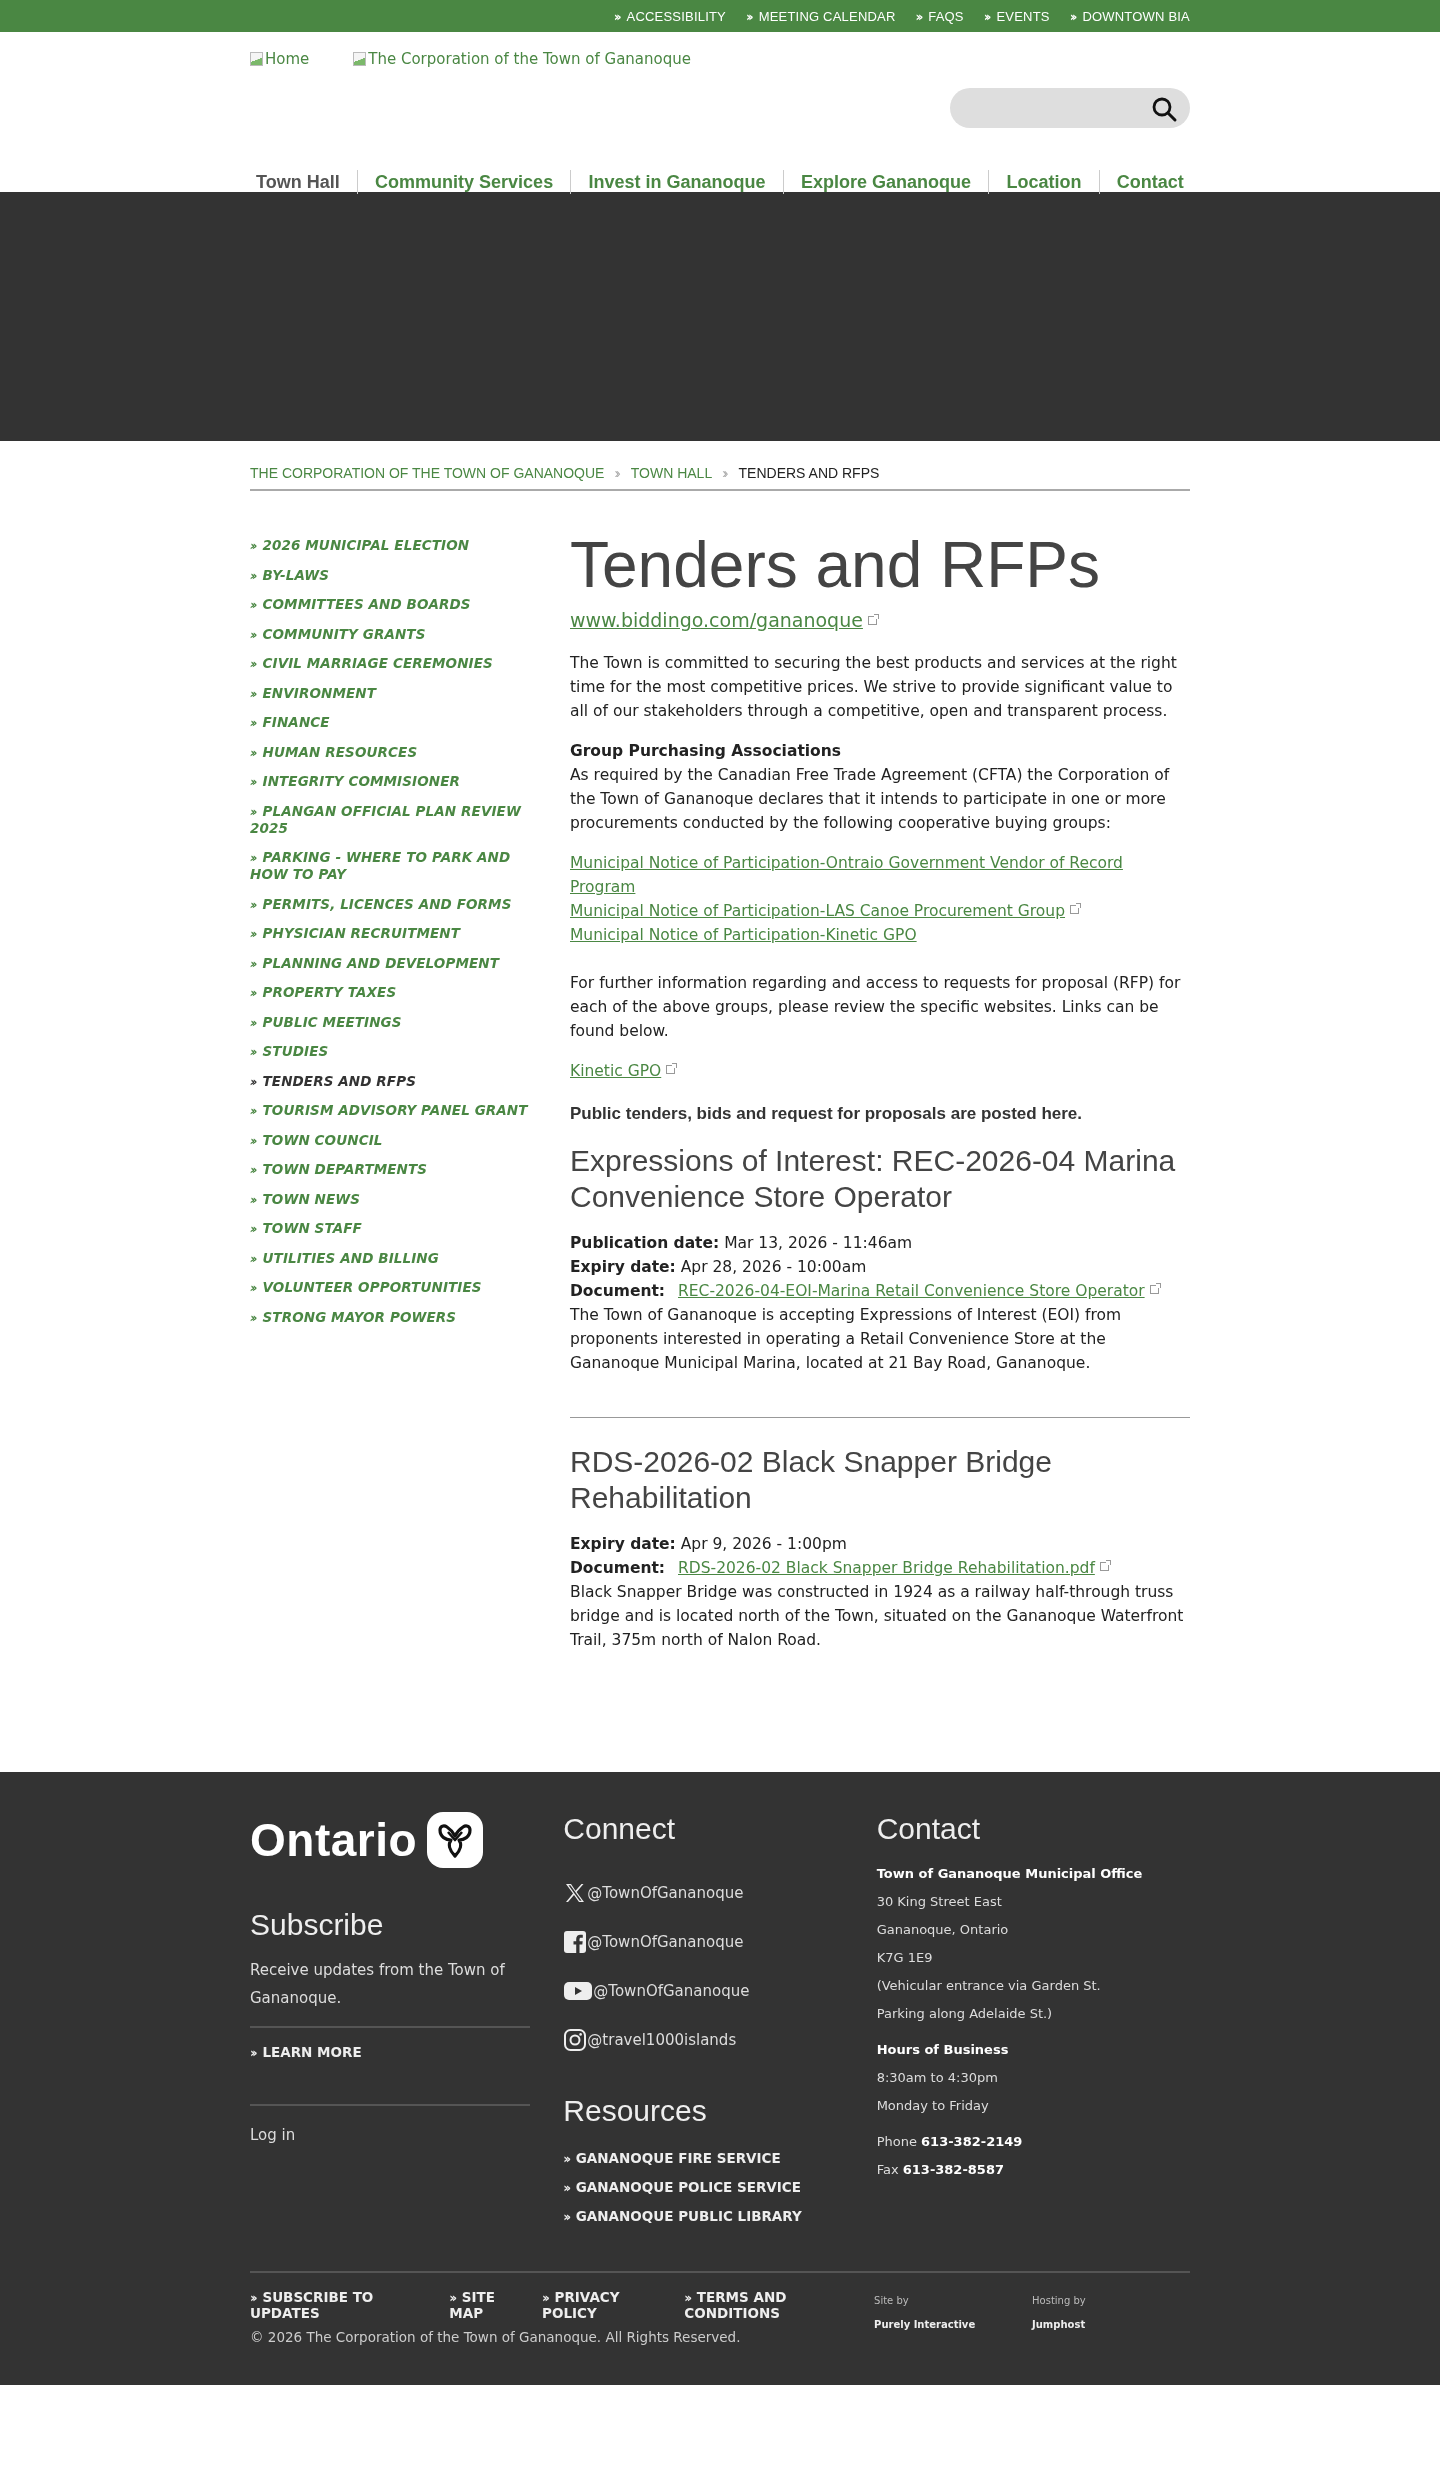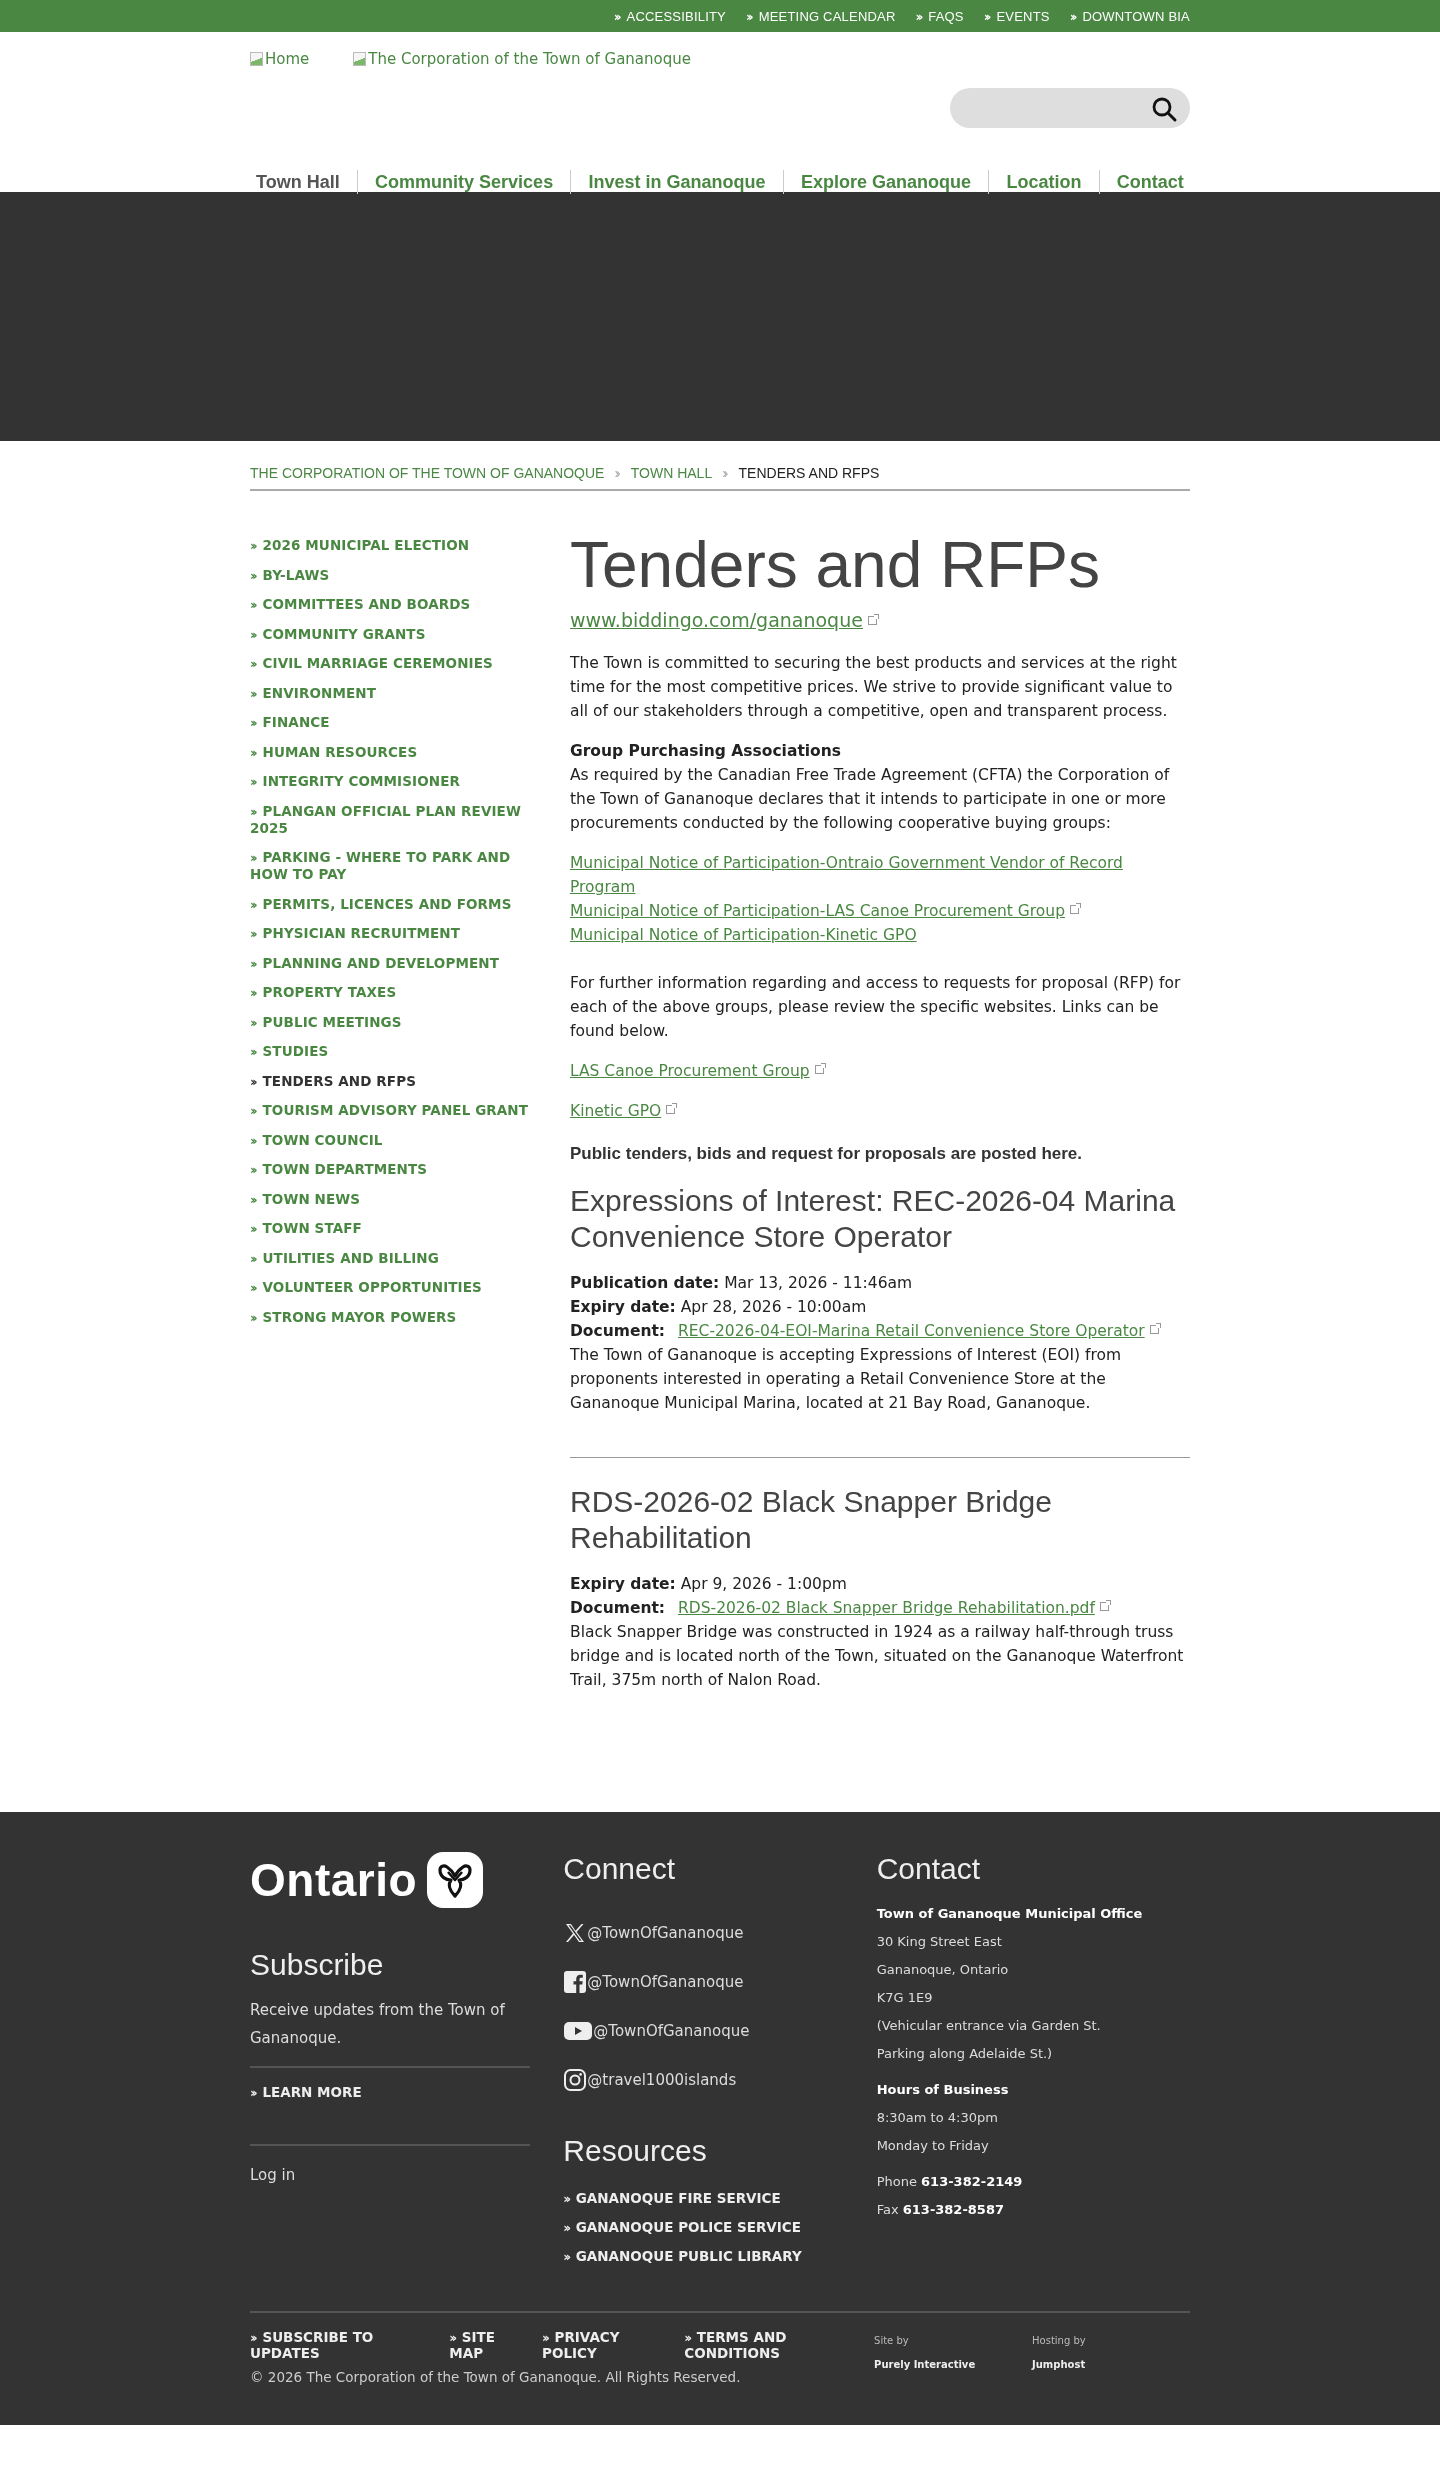--- a/index.html
+++ b/index.html
@@ -33,21 +33,21 @@
 
   
   .breadcrumb { display: flex; align-items: center; gap: 10px; padding-top: 16px; height: 48px; font-size: 14px; font-family: "Liberation Sans", sans-serif; color: #4a8743; }
   .breadcrumb .bc-sep { color: #aaa; font-weight: normal; letter-spacing: -3px; margin-right: 3px; }
   .breadcrumb .bc-current { color: #222; }
   .bc-rule { height: 2px; background: #aaa; }
 
   
   .content-row { display: flex; gap: 0; padding-top: 44px; padding-bottom: 120px; }
   .sidebar { width: 300px; flex-shrink: 0; padding-top: 2px; }
-  .sidebar a { display: block; font-size: 13.5px; font-weight: bold; color: #4a8743; text-decoration: none; line-height: 17px; margin-bottom: 12.5px; font-family: "DejaVu Sans", sans-serif; letter-spacing: 0.1px; }
+  .sidebar a { display: block; font-size: 13.5px; font-weight: bold; color: #4a8743; text-decoration: none; line-height: 17px; margin-bottom: 12.5px; font-family: "DejaVu Sans", sans-serif; letter-spacing: 0.1px; font-style: italic; }
   .sidebar a.current { color: #333; }
   .sidebar .chev { color: inherit; font-size: 13px; }
 
   .main { width: 620px; margin-left: 20px; }
   .page-title { font-family: "Liberation Sans", sans-serif; font-weight: normal; font-size: 64px; color: #444; line-height: 72px; margin-top: -6px; }
   .bidlink { font-size: 19px; color: #4a8743; display: inline-block; margin-top: 8px; }
   .ext { display: inline-block; width: 9px; height: 9px; border: 1.3px solid #999; margin-left: 5px; position: relative; vertical-align: 2px; }
   .ext::after { content: ""; position: absolute; right: -3px; top: -3px; width: 4px; height: 4px; border-top: 1.3px solid #999; border-right: 1.3px solid #999; background: #fff; }
   .main p, .main .para { font-size: 15.5px; line-height: 24px; color: #222; }
   .p-intro { margin-top: 20px; }
@@ -216,23 +216,20 @@
         <a href="#">Municipal Notice of Participation-Ontraio Government Vendor of Record Program</a>
         <div>
           <a href="#" style="display:inline;">Municipal Notice of Participation-LAS Canoe Procurement Group</a><span class="ext"></span>
         </div>
         <a href="#">Municipal Notice of Participation-Kinetic GPO</a>
       </div>
 
       <p class="p-further">For further information regarding and access to requests for proposal (RFP) for each of the above groups, please review the specific websites. Links can be found below.</p>
 
       <div class="ext-link">
-        <a href="#">LAS Canoe Procurement Group</a><span class="ext"></span>
-      </div>
-      <div class="ext-link">
         <a href="#">Kinetic GPO</a><span class="ext"></span>
       </div>
 
       <h3 class="posted">Public tenders, bids and request for proposals are posted here.</h3>
 
       <section>
         <h2 class="tender-title">Expressions of Interest: REC-2026-04 Marina Convenience Store Operator</h2>
         <div class="meta">
           <div class="row"><b>Publication date:</b> <span>Mar 13, 2026 - 11:46am</span></div>
           <div class="row"><b>Expiry date:</b> <span>Apr 28, 2026 - 10:00am</span></div>

